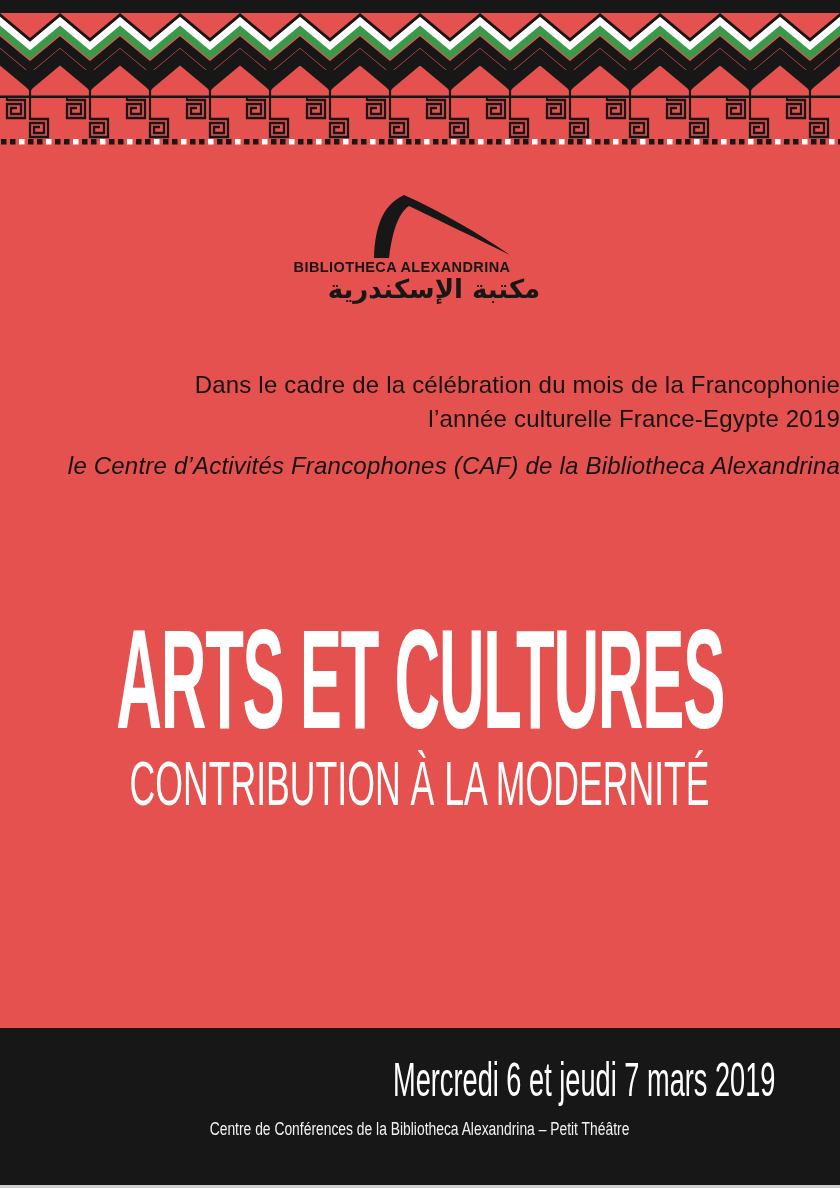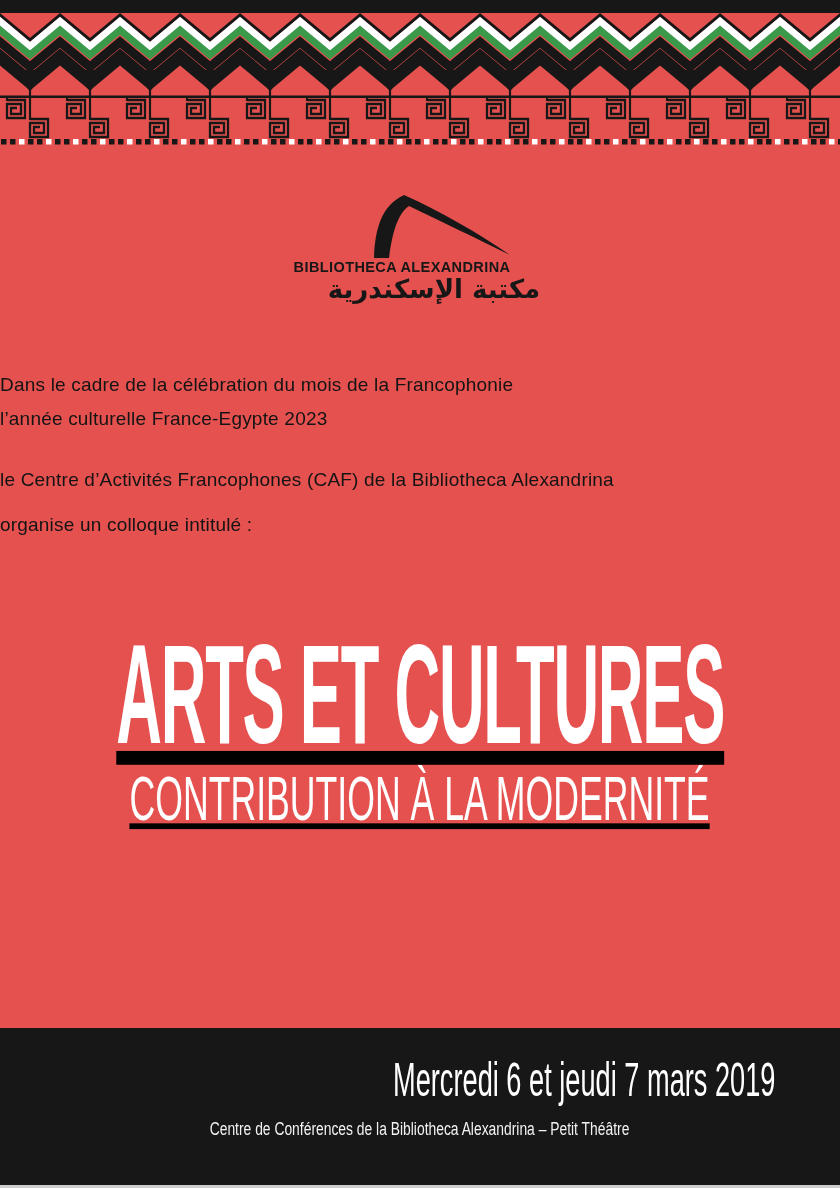--- a/index.html
+++ b/index.html
@@ -27,27 +27,27 @@
   .logo-swoosh{position:absolute;top:190px;left:352px;width:160px;height:70px;}
   .logo-swoosh path{fill:var(--ink);}
   .logo-latin{position:absolute;top:259px;left:0;width:100%;text-align:center;
     transform:translateX(-18px);
     font-size:14.5px;font-weight:bold;letter-spacing:.4px;color:var(--ink);}
   .logo-arabic{position:absolute;top:274px;left:0;width:100%;text-align:center;
     transform:translateX(14px);direction:rtl;
     font-family:"DejaVu Sans",sans-serif;font-size:26px;font-weight:bold;color:var(--ink);}
 
   
-  .intro{position:absolute;top:368px;left:0;width:100%;text-align:left;
-    color:#141414;font-size:19px;line-height:34px;letter-spacing:.2px;}
-  .intro .l4{margin-top:27px;}
+  .intro{position:absolute;top:368px;left:0;width:100%;text-align:right;
+    color:#141414;font-size:24px;line-height:34px;letter-spacing:.2px;}
+  .intro .l4{margin-top:13px;font-style:italic;}
   .intro .l5{margin-top:11px;}
 
   
-  .title{position:absolute;top:624px;left:0;width:100%;text-decoration:underline;}
+  .title{position:absolute;top:609px;left:0;width:100%;}
   .hl{height:127px;display:flex;justify-content:center;}
   .hl span{display:block;white-space:nowrap;color:var(--white);
     font-weight:bold;font-size:102px;line-height:102px;letter-spacing:-2px;
     transform:scale(.62,1.38);transform-origin:center top;}
   .sub{margin-top:16px;display:flex;justify-content:center;}
   .sub span{display:block;white-space:nowrap;color:var(--white);
     font-size:54px;line-height:54px;letter-spacing:0;
     transform:scale(.66,1.15);transform-origin:center top;}
 
   
@@ -107,23 +107,22 @@
              C 23 42, 28 16, 52 5
              C 90 22, 126 43, 158 65
              C 122 47, 92 33, 57 16
              C 45 24, 40 45, 37 68 Z"></path>
   </svg>
   <div class="logo-latin">BIBLIOTHECA ALEXANDRINA</div>
   <div class="logo-arabic">مكتبة الإسكندرية</div>
 
   <div class="intro">
     <div class="l1">Dans le cadre de la célébration du mois de la Francophonie</div>
-    <div class="l3">l’année culturelle France-Egypte 2023</div>
+    <div class="l3">l’année culturelle France-Egypte 2019</div>
     <div class="l4">le Centre d’Activités Francophones (CAF) de la Bibliotheca Alexandrina</div>
-    <div class="l5">organise un colloque intitulé :</div>
   </div>
 
   <div class="title">
     <div class="hl">
       <span>ARTS ET CULTURES</span>
     </div>
     <div class="sub">
       <span>CONTRIBUTION À LA MODERNITÉ</span>
     </div>
   </div>

